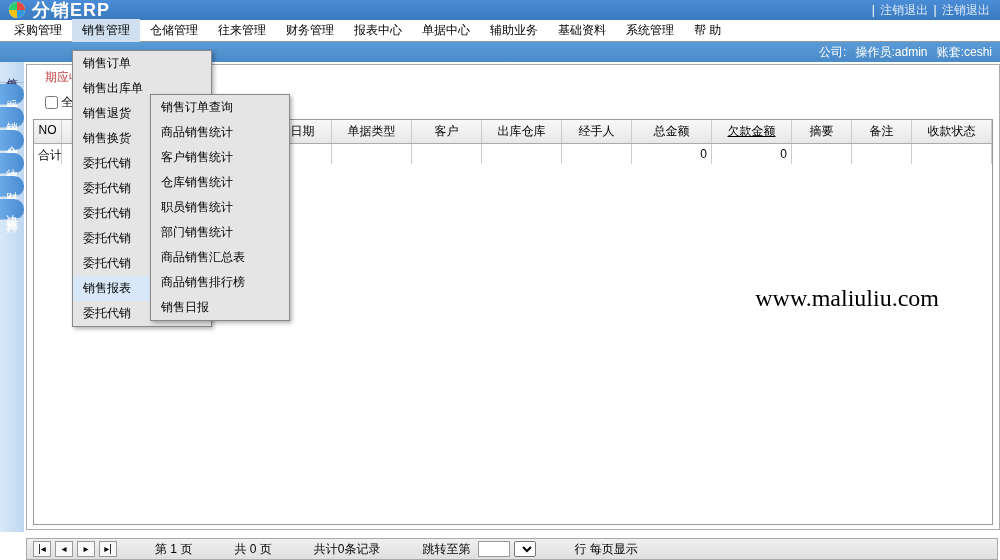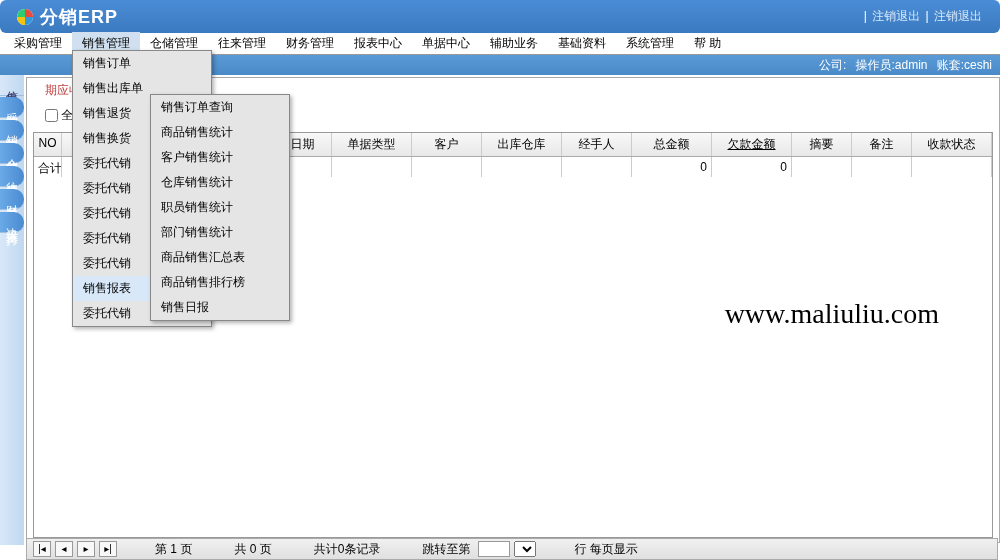--- a/index.html
+++ b/index.html
@@ -1,18 +1,18 @@
 <!DOCTYPE html>
 <html><head>
 <meta charset="utf-8">
 <style>
 * { margin: 0; padding: 0; box-sizing: border-box; font-family: "SimSun", "宋体", sans-serif; font-size: 12px; }
 body { width: 1000px; height: 560px; background: #fff; overflow: hidden; position: relative; }
 
-.title-bar { height: 33px; background: linear-gradient(#4a8cd6, #3a7ac0); display: flex; align-items: center; padding: 0 16px; color: #fff; border-radius: 6px; }
+.title-bar { height: 20px; background: linear-gradient(#4a8cd6, #3a7ac0); display: flex; align-items: center; padding: 0 8px; color: #fff; }
 .title-bar .logo { width: 18px; height: 18px; margin-right: 6px; }
 .title-bar .title { font-size: 18px; font-weight: bold; color: #fff; letter-spacing: 1px; }
 .title-bar .right-links { margin-left: auto; font-size: 12px; }
 .title-bar .right-links span { color: #d8e8f8; cursor: pointer; padding: 0 2px; }
 
 .menu-bar { height: 22px; background: #fff; border-bottom: 1px solid #999; display: flex; align-items: center; padding-left: 4px; }
 .menu-bar .menu-item { padding: 3px 10px; cursor: pointer; }
 .menu-bar .menu-item.active { background: #d0e0f0; }
 
 .info-bar { height: 20px; background: linear-gradient(#5a9ad6, #4a8ac8); display: flex; align-items: center; color: #fff; padding: 0 8px; }
@@ -28,21 +28,21 @@
 .sub-links span { color: #c04040; cursor:pointer; }
 .checkbox-row { padding: 4px 18px; }
 .checkbox-row input { vertical-align: middle; }
 
 .grid { margin: 4px 6px; border: 1px solid #999; }
 .grid-header { display: flex; background: linear-gradient(#f8f8f8, #e8e8e8); border-bottom: 1px solid #aaa; }
 .grid-header .col, .grid-row .col { border-right: 1px solid #ccc; padding: 3px 4px; text-align: center; overflow: hidden; white-space: nowrap; }
 .grid-row { display: flex; height: 20px; }
 .grid-body { height: 360px; background: #fff; }
 
-.watermark { position: absolute; right: 60px; top: 220px; font-size: 28px; font-family: "Times New Roman", serif; color: #000; pointer-events:none; }
+.watermark { position: absolute; right: 60px; top: 220px; font-size: 24px; font-family: "Times New Roman", serif; color: #000; pointer-events:none; }
 
 .dropdown { position: absolute; background: #e5e5e5; border: 1px solid #888; box-shadow: 2px 2px 4px rgba(0,0,0,0.3); z-index: 10; }
 .dd-item { padding: 4px 18px 4px 10px; cursor: pointer; white-space: nowrap; display:flex; justify-content:space-between; align-items:center; min-width:130px; }
 .dd-item:hover, .dd-item.hover { background: #d8e8f8; }
 .dd-item .arrow { font-size: 9px; color: #333; margin-left: 8px; }
 .dropdown1 { left: 72px; top: 50px; width: 140px; }
 .dropdown2 { left: 150px; top: 94px; width: 140px; }
 
 .status-bar { position: absolute; bottom: 0; left: 26px; right: 2px; height: 22px; background: linear-gradient(#f0f0f0, #e0e0e0); border: 1px solid #aaa; display: flex; align-items: center; padding: 0 6px; gap: 4px; }
 .status-bar .nav-btn { width: 18px; height: 16px; border: 1px solid #999; background: #f8f8f8; text-align: center; line-height: 14px; cursor: pointer; font-size: 10px; }

